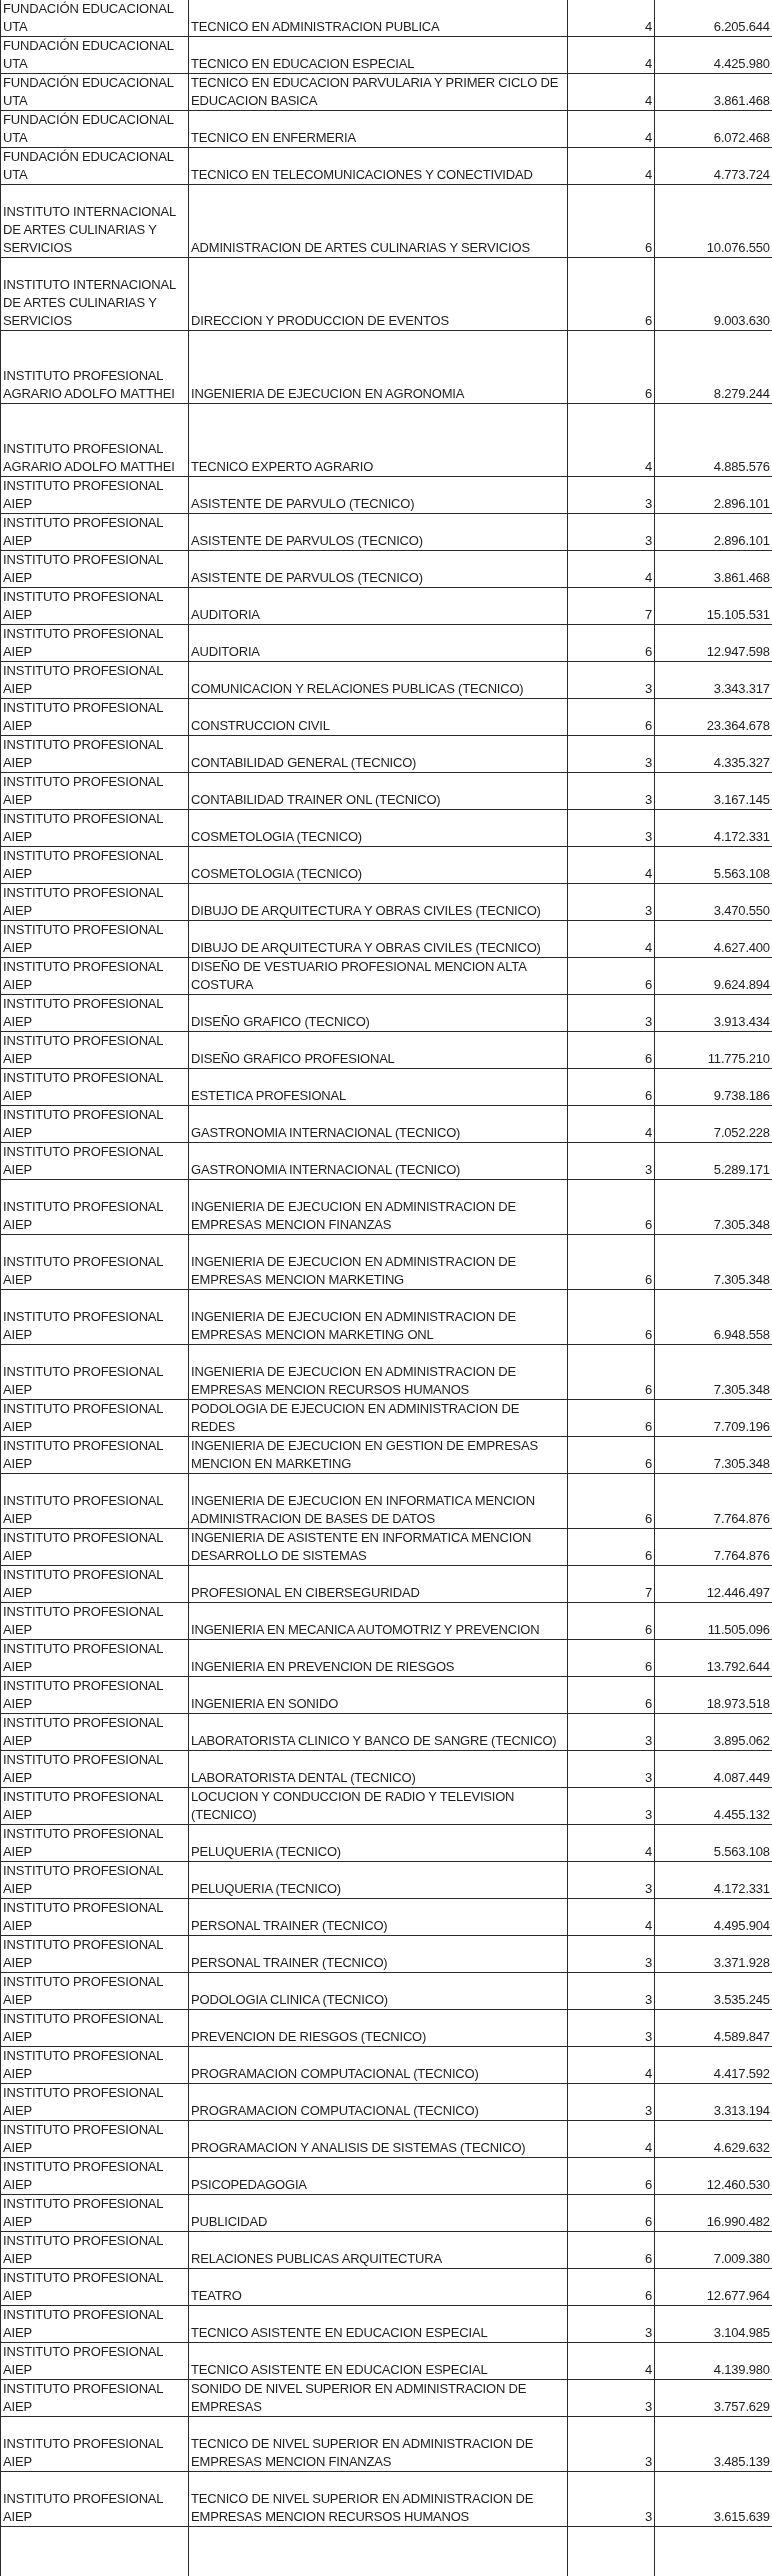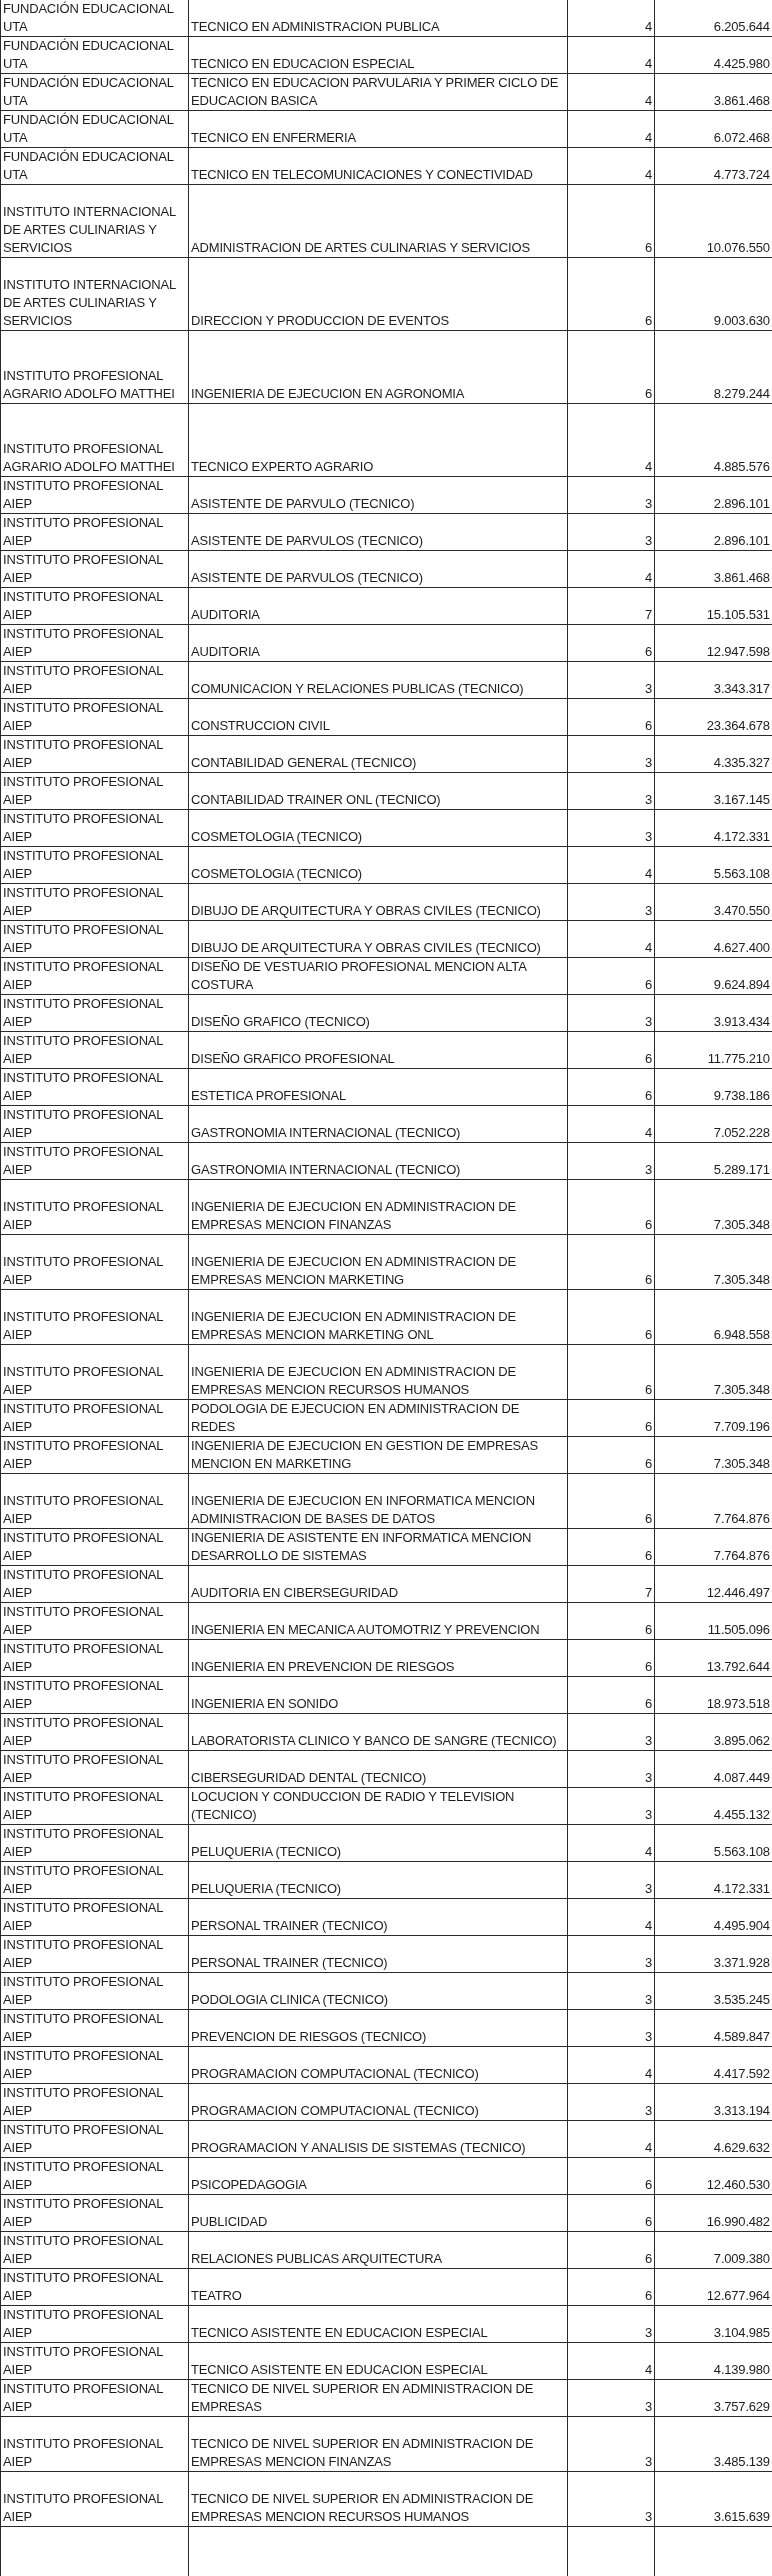--- a/index.html
+++ b/index.html
@@ -431,21 +431,21 @@
         </td>
     <td class="num"><span>6</span></td>
     <td class="num"><span>7.764.876</span></td>
   </tr>
 
   <tr style="height: 37px;">
     <td>
           <span class="cell-text">INSTITUTO PROFESIONAL AIEP</span>
         </td>
     <td>
-          <span class="cell-text">AUDITORIA EN CIBERSEGURIDAD</span>
+          <span class="cell-text">PROFESIONAL EN CIBERSEGURIDAD</span>
         </td>
     <td class="num"><span>7</span></td>
     <td class="num"><span>12.446.497</span></td>
   </tr>
 
   <tr style="height: 37px;">
     <td>
           <span class="cell-text">INSTITUTO PROFESIONAL AIEP</span>
         </td>
     <td>
@@ -486,21 +486,21 @@
         </td>
     <td class="num"><span>3</span></td>
     <td class="num"><span>3.895.062</span></td>
   </tr>
 
   <tr style="height: 37px;">
     <td>
           <span class="cell-text">INSTITUTO PROFESIONAL AIEP</span>
         </td>
     <td>
-          <span class="cell-text">CIBERSEGURIDAD DENTAL (TECNICO)</span>
+          <span class="cell-text">LABORATORISTA DENTAL (TECNICO)</span>
         </td>
     <td class="num"><span>3</span></td>
     <td class="num"><span>4.087.449</span></td>
   </tr>
 
   <tr style="height: 37px;">
     <td>
           <span class="cell-text">INSTITUTO PROFESIONAL AIEP</span>
         </td>
     <td>
@@ -673,21 +673,21 @@
         </td>
     <td class="num"><span>4</span></td>
     <td class="num"><span>4.139.980</span></td>
   </tr>
 
   <tr style="height: 37px;">
     <td>
           <span class="cell-text">INSTITUTO PROFESIONAL AIEP</span>
         </td>
     <td>
-          <span class="cell-text">TECNICO DE NIVEL SUPERIOR EN ADMINISTRACION DE EMPRESAS</span>
+          <span class="cell-text">SONIDO DE NIVEL SUPERIOR EN ADMINISTRACION DE EMPRESAS</span>
         </td>
     <td class="num"><span>3</span></td>
     <td class="num"><span>3.757.629</span></td>
   </tr>
 
   <tr style="height: 55px;">
     <td>
           <span class="cell-text">INSTITUTO PROFESIONAL AIEP</span>
         </td>
     <td>

